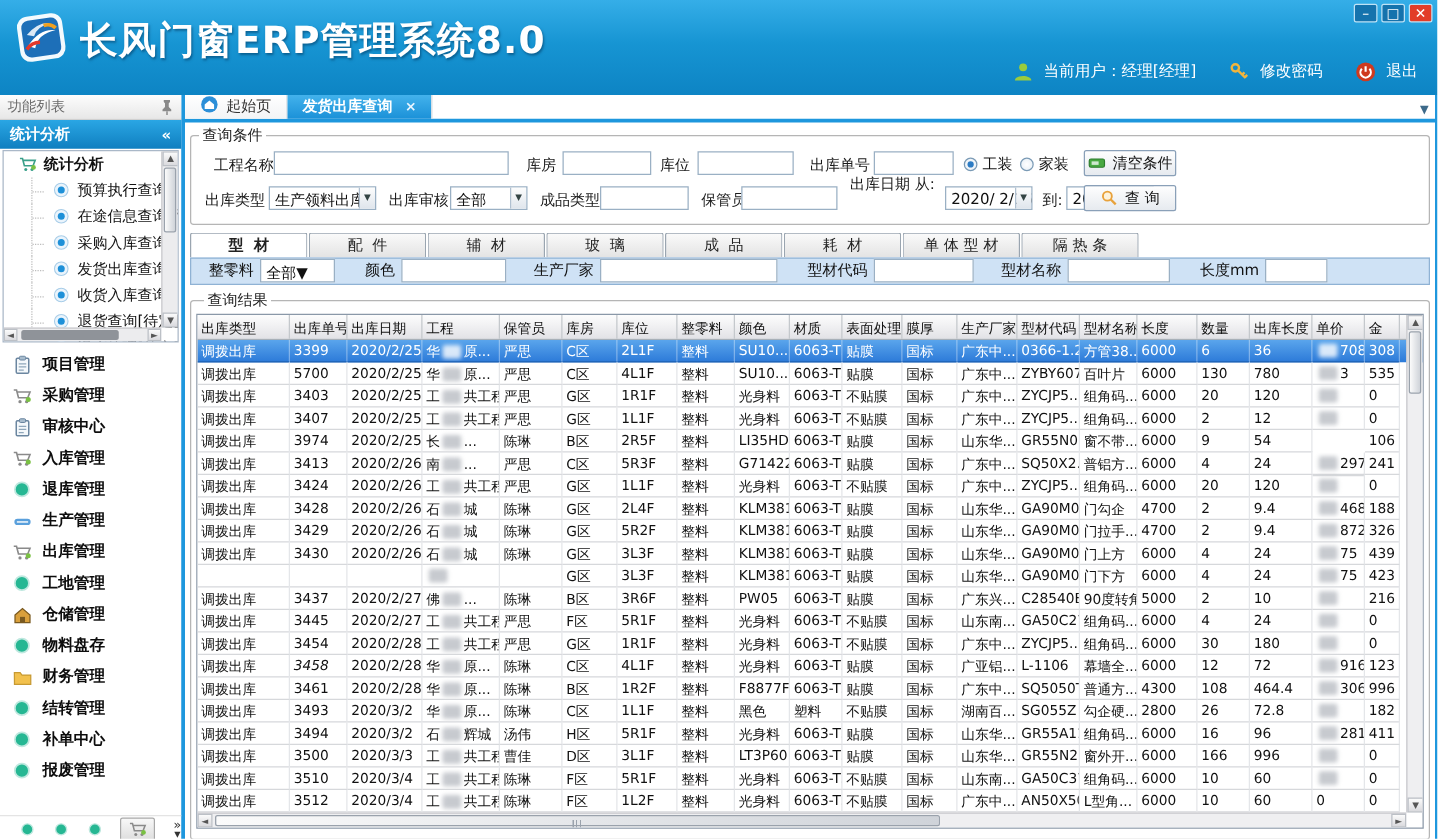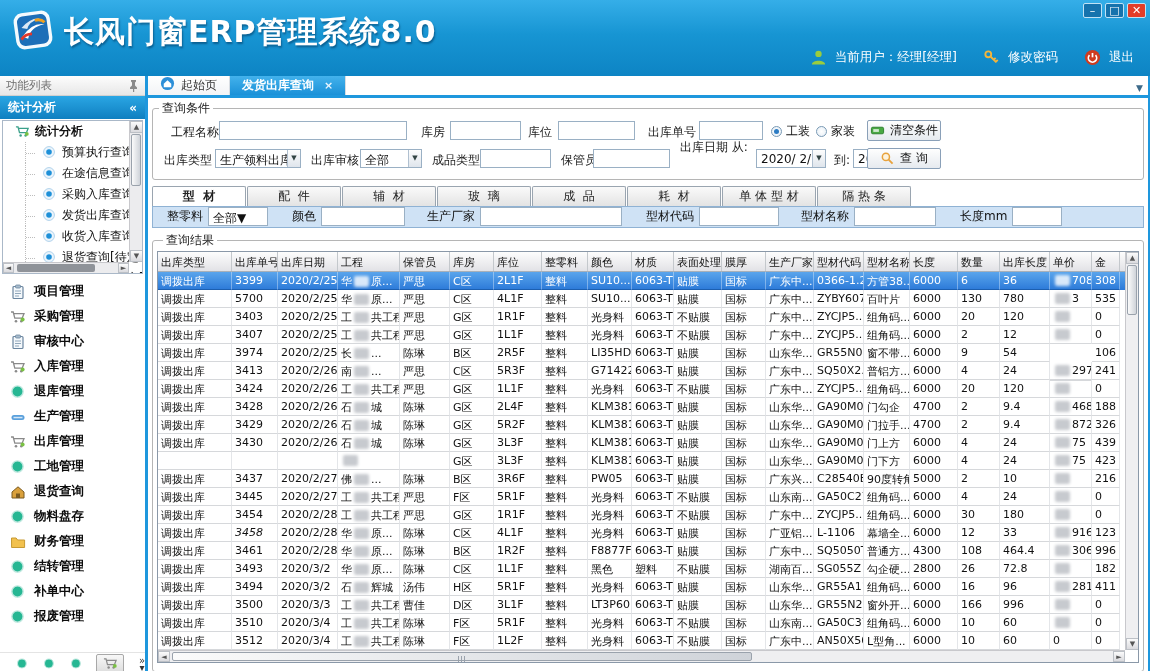--- a/index.html
+++ b/index.html
@@ -299,21 +299,21 @@
           <span class="mi-icon"><svg viewBox="0 0 16 16" width="15" height="15">
               <circle cx="8" cy="8" r="6" fill="#26b793" stroke="#bfe8df" stroke-width="1.5"></circle>
             </svg></span>
           <span>工地管理</span>
         </div>
         <div class="menu-item">
           <span class="mi-icon"><svg viewBox="0 0 16 16" width="16" height="16">
               <path d="M2 8l6-5.2L14 8v6H2z" fill="#d9a03c" stroke="#7a5a20"></path>
               <rect x="6" y="9.5" width="4" height="4.5" fill="#7a5a20"></rect>
             </svg></span>
-          <span>退货查询</span>
+          <span>仓储管理</span>
         </div>
         <div class="menu-item">
           <span class="mi-icon"><svg viewBox="0 0 16 16" width="15" height="15">
               <circle cx="8" cy="8" r="6" fill="#26b793" stroke="#bfe8df" stroke-width="1.5"></circle>
             </svg></span>
           <span>物料盘存</span>
         </div>
         <div class="menu-item">
           <span class="mi-icon"><svg viewBox="0 0 16 16" width="16" height="16">
               <path d="M1.5 4h4.6l1.5 2h7v7.5h-13z" fill="#f2c14e" stroke="#c79a33"></path>
@@ -807,21 +807,21 @@
               <div class="c" style="width: 46px;">整料</div>
               <div class="c" style="width: 44px;">光身料</div>
               <div class="c" style="width: 42px;">6063-T5</div>
               <div class="c" style="width: 48px;">贴膜</div>
               <div class="c" style="width: 44px;">国标</div>
               <div class="c" style="width: 48px;">广亚铝...</div>
               <div class="c" style="width: 50px;">L-1106</div>
               <div class="c" style="width: 46px;">幕墙全...</div>
               <div class="c" style="width: 48px;">6000</div>
               <div class="c" style="width: 42px;">12</div>
-              <div class="c" style="width: 50px;">33</div>
+              <div class="c" style="width: 50px;">72</div>
               <div class="c" style="width: 42px;"><span class="blur-chip"></span>916</div>
               <div class="c" style="width: 28px;">123</div>
             </div>
             <div class="grow">
               <div class="c" style="width: 74px;">调拨出库</div>
               <div class="c" style="width: 46px;">3461</div>
               <div class="c" style="width: 60px;">2020/2/28</div>
               <div class="c" style="width: 62px;">华<span class="blur-chip"></span>原...</div>
               <div class="c" style="width: 50px;">陈琳</div>
               <div class="c" style="width: 44px;">B区</div>

